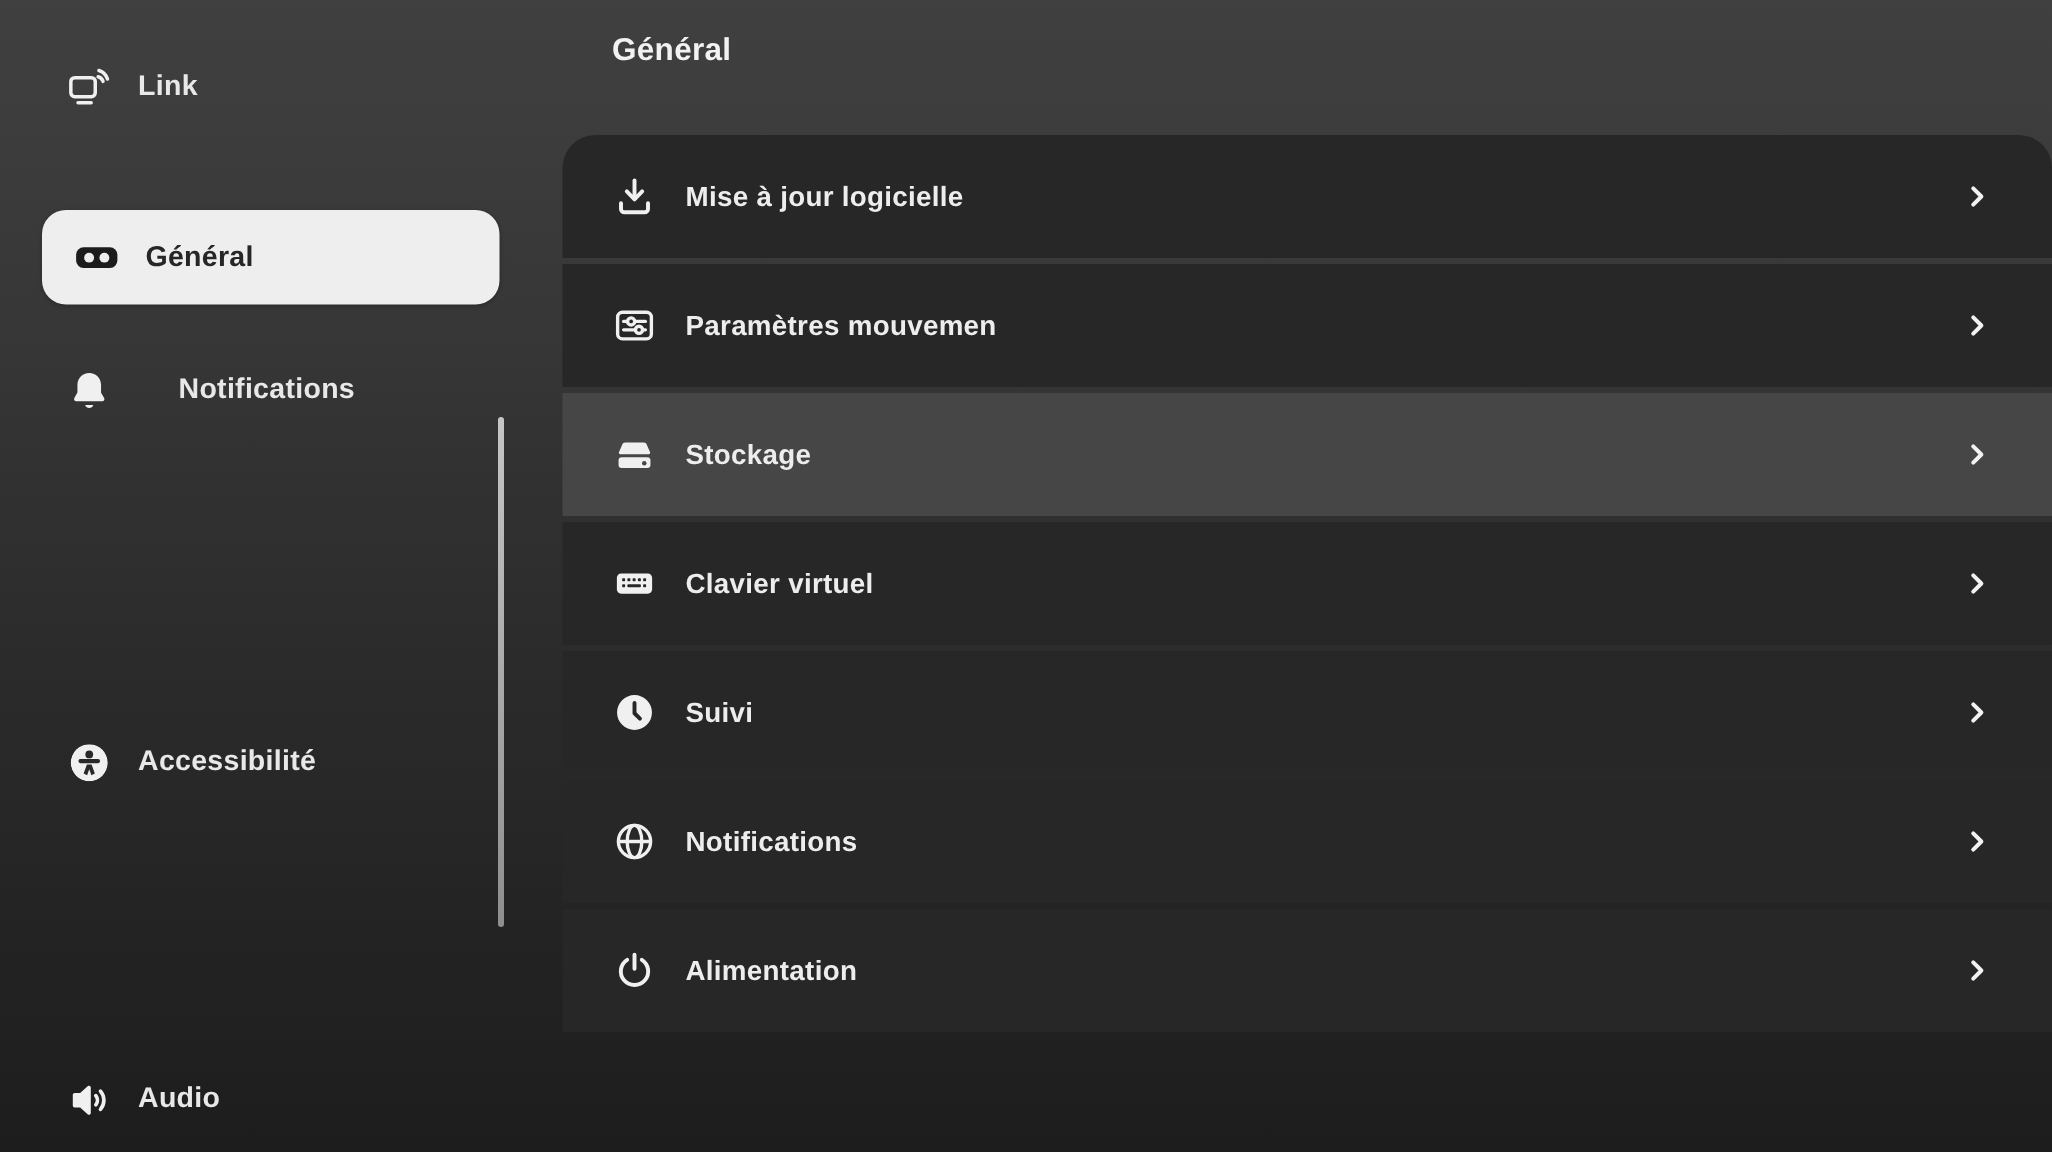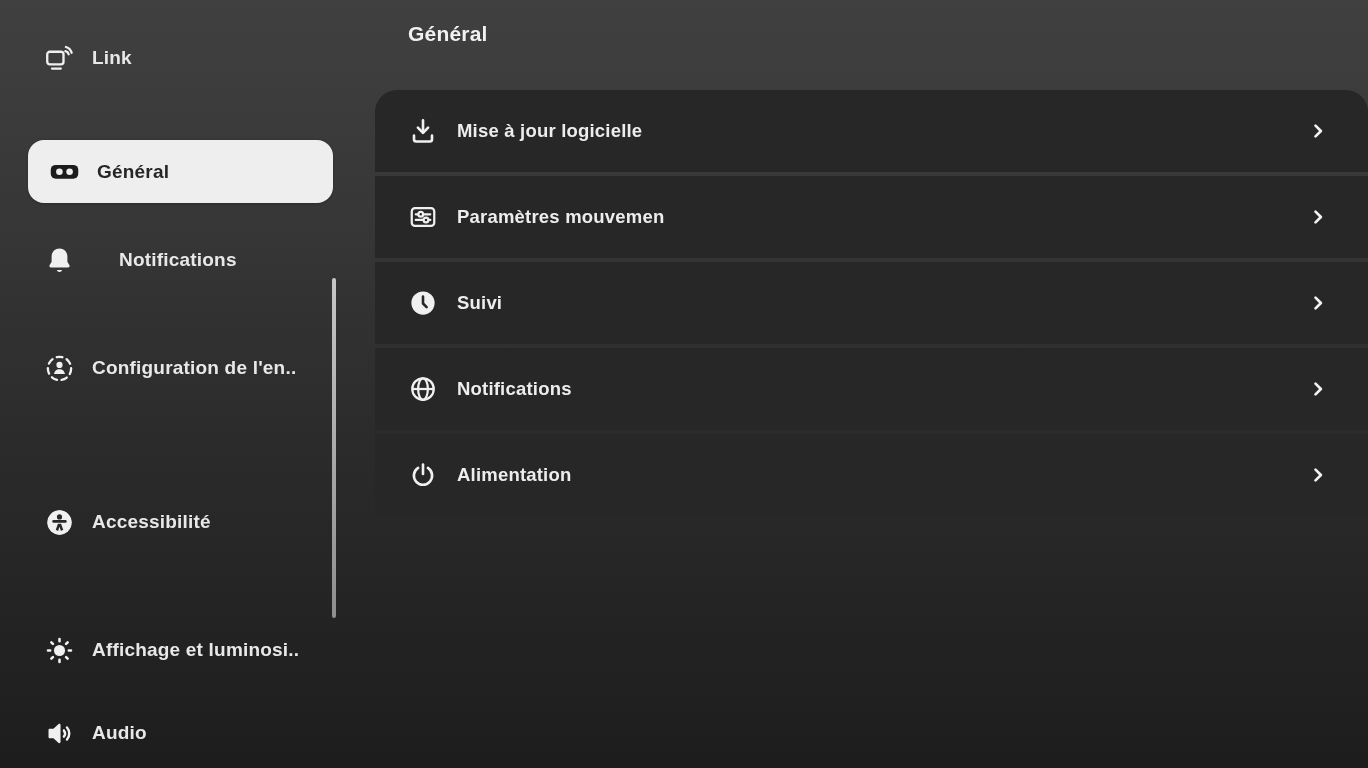--- a/index.html
+++ b/index.html
@@ -89,58 +89,39 @@
   <div class="side-item" style="top:240px;gap:44px;">
     <span class="ic">
       <svg viewBox="0 0 24 24" fill="currentColor">
         <path d="M12 2.8c-3.5 0-6.1 2.7-6.1 6.2v3.9l-1.6 2.8c-.4.8.1 1.7 1 1.7h13.4c.9 0 1.4-.9 1-1.7L18.1 13V9c0-3.5-2.6-6.2-6.1-6.2z"></path>
         <path d="M9.9 19.4a2.2 2.2 0 0 0 4.2 0z"></path>
       </svg>
     </span>
     <span>Notifications</span>
   </div>
 
-  <div class="side-item" style="top:348px;">
-    <span class="ic">
-      <svg viewBox="0 0 24 24">
-        <circle cx="12" cy="12" r="9" fill="none" stroke="currentColor" stroke-width="1.8" stroke-dasharray="4.4 3.6" stroke-linecap="round"></circle>
-        <circle cx="12" cy="9.2" r="2.4" fill="currentColor"></circle>
-        <path d="M12 12.5c-2.3 0-4 1.6-4.2 3.7h8.4c-.2-2.1-1.9-3.7-4.2-3.7z" fill="currentColor"></path>
-      </svg>
-    </span>
-    <span>Configuration de l'en..</span>
-  </div>
-
-
-  <div class="side-item" style="top:502px;">
+
+
+  <div class="side-item" style="top:488px;">
     <span class="ic">
       <svg viewBox="0 0 24 24">
         <defs>
           <mask id="accm">
             <circle cx="12" cy="12" r="9.6" fill="#fff"></circle>
             <circle cx="12" cy="7.7" r="2"></circle>
             <rect x="6.4" y="10.1" width="11.2" height="2.1" rx="1.05"></rect>
             <path d="M10.8 12.9h2.4l1.7 4.7-1.8.9-1.1-3.2-1.1 3.2-1.8-.9z"></path>
           </mask>
         </defs>
         <circle cx="12" cy="12" r="9.6" fill="currentColor" mask="url(#accm)"></circle>
       </svg>
     </span>
     <span>Accessibilité</span>
   </div>
 
-  <div class="side-item" style="top:630px;">
-    <span class="ic">
-      <svg viewBox="0 0 24 24" fill="currentColor" stroke="currentColor" stroke-width="2" stroke-linecap="round">
-        <circle cx="12" cy="12" r="4.3" stroke="none"></circle>
-        <path d="M12 3.1v1.7M12 19.2v1.7M3.1 12h1.7M19.2 12h1.7M5.7 5.7l1.2 1.2M17.1 17.1l1.2 1.2M18.3 5.7l-1.2 1.2M6.9 17.1l-1.2 1.2"></path>
-      </svg>
-    </span>
-    <span>Affichage et luminosi..</span>
-  </div>
 
   <div class="side-item" style="top:713px;">
     <span class="ic">
       <svg viewBox="0 0 24 24">
         <path fill="currentColor" d="M3.5 9.3v5.4c0 .6.4 1 1 1h2.8l4 3.6c.6.5 1.5.1 1.5-.7V5.4c0-.8-.9-1.2-1.5-.7l-4 3.6H4.5c-.6 0-1 .4-1 1z"></path>
         <path d="M15.4 9.6a3.9 3.9 0 0 1 0 4.8" fill="none" stroke="currentColor" stroke-width="1.9" stroke-linecap="round"></path>
         <path d="M17.8 7.3a7.2 7.2 0 0 1 0 9.4" fill="none" stroke="currentColor" stroke-width="1.9" stroke-linecap="round"></path>
       </svg>
     </span>
     <span>Audio</span>
@@ -180,22 +161,60 @@
       </svg>
     </span>
     <span class="row-label">Paramètres mouvemen</span>
     <span class="chevron">
       <svg viewBox="0 0 24 24" fill="none" stroke="currentColor" stroke-width="3.2" stroke-linecap="round" stroke-linejoin="round">
           <path d="M9 5.5l6.5 6.5L9 18.5"></path>
         </svg>
     </span>
   </div>
 
-
-
+  <div class="row highlight">
+    <span class="ic">
+      <svg viewBox="0 0 24 24" fill="currentColor">
+        <path d="M7 5.6h10c.7 0 1.2.4 1.5 1l1.8 4.2c.2.5-.1 1-.7 1H4.4c-.6 0-.9-.5-.7-1l1.8-4.2c.3-.6.8-1 1.5-1z"></path>
+        <rect x="3.5" y="13.4" width="17" height="5.8" rx="1.7"></rect>
+        <circle cx="17.2" cy="16.7" r="1.2" fill="#464646"></circle>
+      </svg>
+    </span>
+    <span class="row-label">Stockage</span>
+    <span class="chevron">
+      <svg viewBox="0 0 24 24" fill="none" stroke="currentColor" stroke-width="3.2" stroke-linecap="round" stroke-linejoin="round">
+          <path d="M9 5.5l6.5 6.5L9 18.5"></path>
+        </svg>
+    </span>
+  </div>
+
+
+  <div class="row">
+    <span class="ic">
+      <svg viewBox="0 0 24 24">
+        <rect x="2.6" y="6.6" width="18.8" height="10.8" rx="2.3" fill="currentColor"></rect>
+        <g fill="#272727">
+          <rect x="5.4" y="9.2" width="1.6" height="1.6" rx=".4"></rect>
+          <rect x="8.2" y="9.2" width="1.6" height="1.6" rx=".4"></rect>
+          <rect x="11" y="9.2" width="1.6" height="1.6" rx=".4"></rect>
+          <rect x="13.8" y="9.2" width="1.6" height="1.6" rx=".4"></rect>
+          <rect x="16.6" y="9.2" width="1.6" height="1.6" rx=".4"></rect>
+          <rect x="5.4" y="12.4" width="1.6" height="1.6" rx=".4"></rect>
+          <rect x="8.2" y="12.4" width="7.2" height="1.6" rx=".5"></rect>
+          <rect x="16.6" y="12.4" width="1.6" height="1.6" rx=".4"></rect>
+        </g>
+      </svg>
+    </span>
+    <span class="row-label">Clavier virtuel</span>
+    <span class="chevron">
+      <svg viewBox="0 0 24 24" fill="none" stroke="currentColor" stroke-width="3.2" stroke-linecap="round" stroke-linejoin="round">
+          <path d="M9 5.5l6.5 6.5L9 18.5"></path>
+        </svg>
+    </span>
+  </div>
 
   <div class="row">
     <span class="ic">
       <svg viewBox="0 0 24 24">
         <circle cx="12" cy="12" r="9.3" fill="currentColor"></circle>
         <path d="M12 6.9v5.5l2.9 2.9" fill="none" stroke="#272727" stroke-width="2.1" stroke-linecap="round" stroke-linejoin="round"></path>
       </svg>
     </span>
     <span class="row-label">Suivi</span>
     <span class="chevron">

